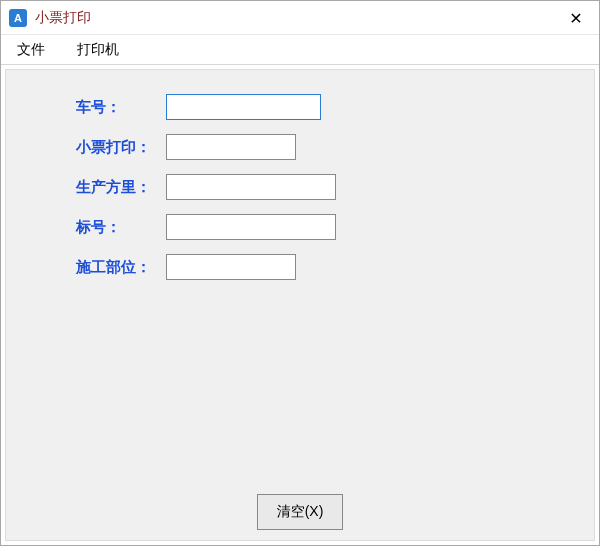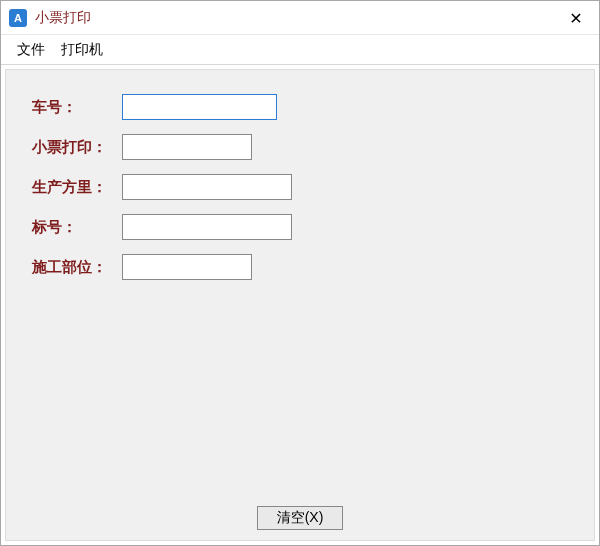--- a/index.html
+++ b/index.html
@@ -56,21 +56,21 @@
       justify-content: center;
       font-size: 16px;
       color: #000;
       cursor: pointer;
     }
     .menubar {
       height: 30px;
       display: flex;
       align-items: center;
       padding: 0 12px;
-      gap: 8px;
+      gap: 24px;
       background: #fff;
       border-bottom: 1px solid #d8d8d8;
     }
     .menu-item {
       font-size: 14px;
       color: #000;
       cursor: pointer;
       padding: 2px 4px;
     }
     .client-area {
@@ -82,23 +82,24 @@
       padding: 24px 26px;
     }
     .form-row {
       display: flex;
       align-items: center;
       margin-bottom: 14px;
     }
     .form-label {
       width: 90px;
       font-size: 15px;
-      color: #7f1d1d;
+      color: #1d4ed8;
       font-weight: bold;
       text-align: left;
+      margin-left: 44px;
     }
     .form-input {
       height: 26px;
       border: 1px solid #888;
       background: #fff;
       padding: 2px 4px;
       font-size: 14px;
       outline: none;
     }
     .form-input.focused {
@@ -111,21 +112,21 @@
       position: absolute;
       bottom: 10px;
       left: 0;
       right: 0;
       display: flex;
       justify-content: center;
       gap: 30px;
     }
     .btn {
       min-width: 86px;
-      height: 24px;
+      height: 36px;
       border: 1px solid #888;
       background: #e9e9e9;
       font-size: 14px;
       cursor: pointer;
       padding: 0 4px;
     }
   </style>
 </head>
 <body>
 

